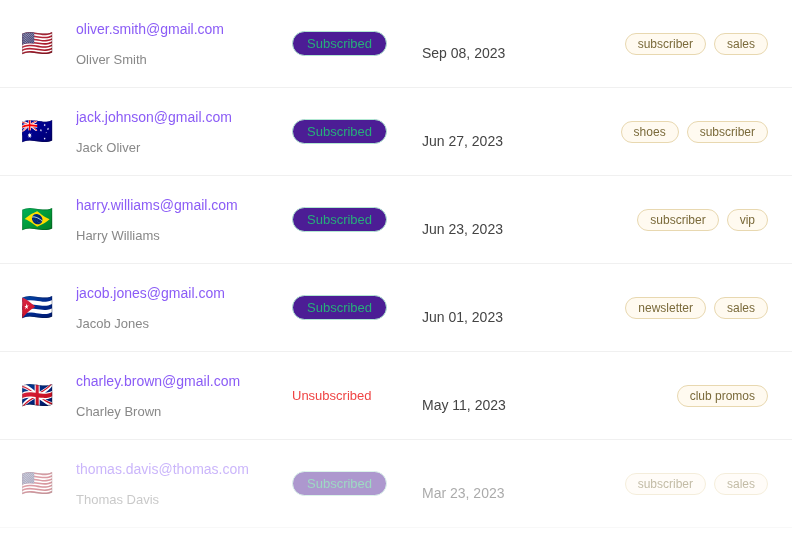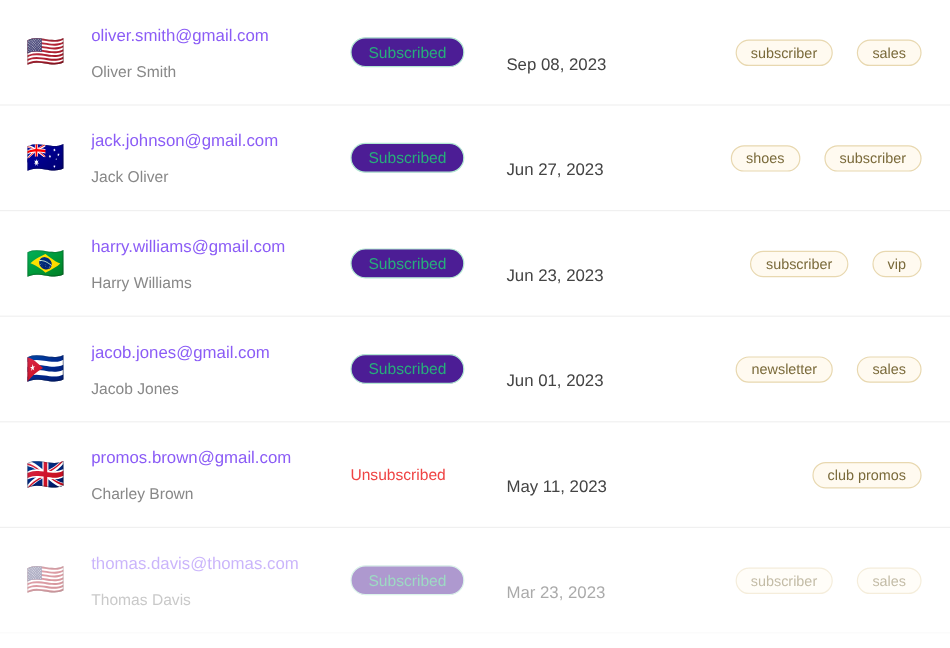--- a/index.html
+++ b/index.html
@@ -80,21 +80,21 @@
     .date-col {
       width: 130px;
       flex-shrink: 0;
       color: #444;
       font-size: 14px;
       margin-top: 18px;
     }
     .tags-col {
       flex: 1;
       display: flex;
-      gap: 20px;
+      gap: 8px;
       flex-wrap: wrap;
       justify-content: flex-end;
       padding-right: 8px;
     }
     .tag {
       background: #fffaf0;
       border: 1px solid #e8d8b0;
       border-radius: 12px;
       padding: 3px 12px;
       font-size: 12px;
@@ -162,21 +162,21 @@
       </div>
       <div class="date-col">Jun 01, 2023</div>
       <div class="tags-col">
         <span class="tag">newsletter</span>
         <span class="tag">sales</span>
       </div>
     </div>
     <div class="row">
       <div class="avatar">🇬🇧</div>
       <div class="contact-info">
-        <div class="email">promos.brown@gmail.com</div>
+        <div class="email">charley.brown@gmail.com</div>
         <div class="name">Charley Brown</div>
       </div>
       <div class="status-col">
         <span class="badge-unsubscribed">Unsubscribed</span>
       </div>
       <div class="date-col">May 11, 2023</div>
       <div class="tags-col">
         <span class="tag">club promos</span>
       </div>
     </div>

